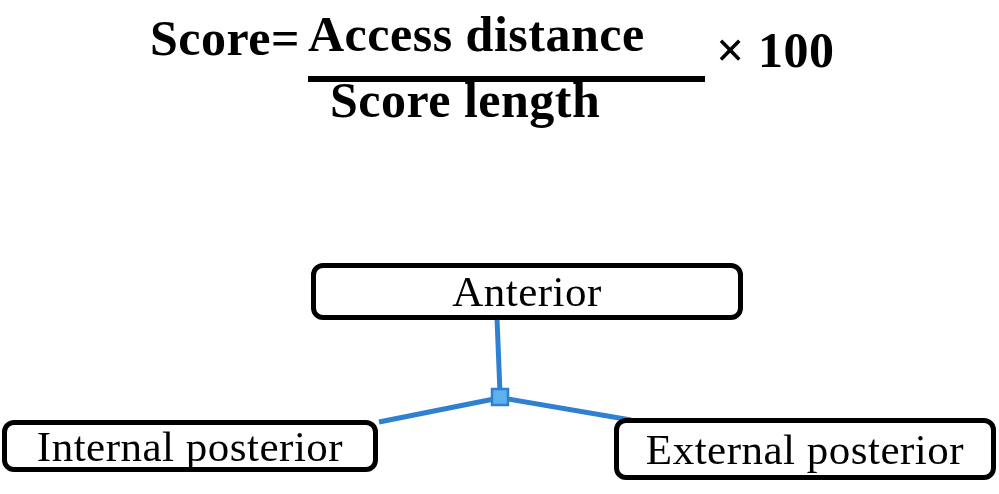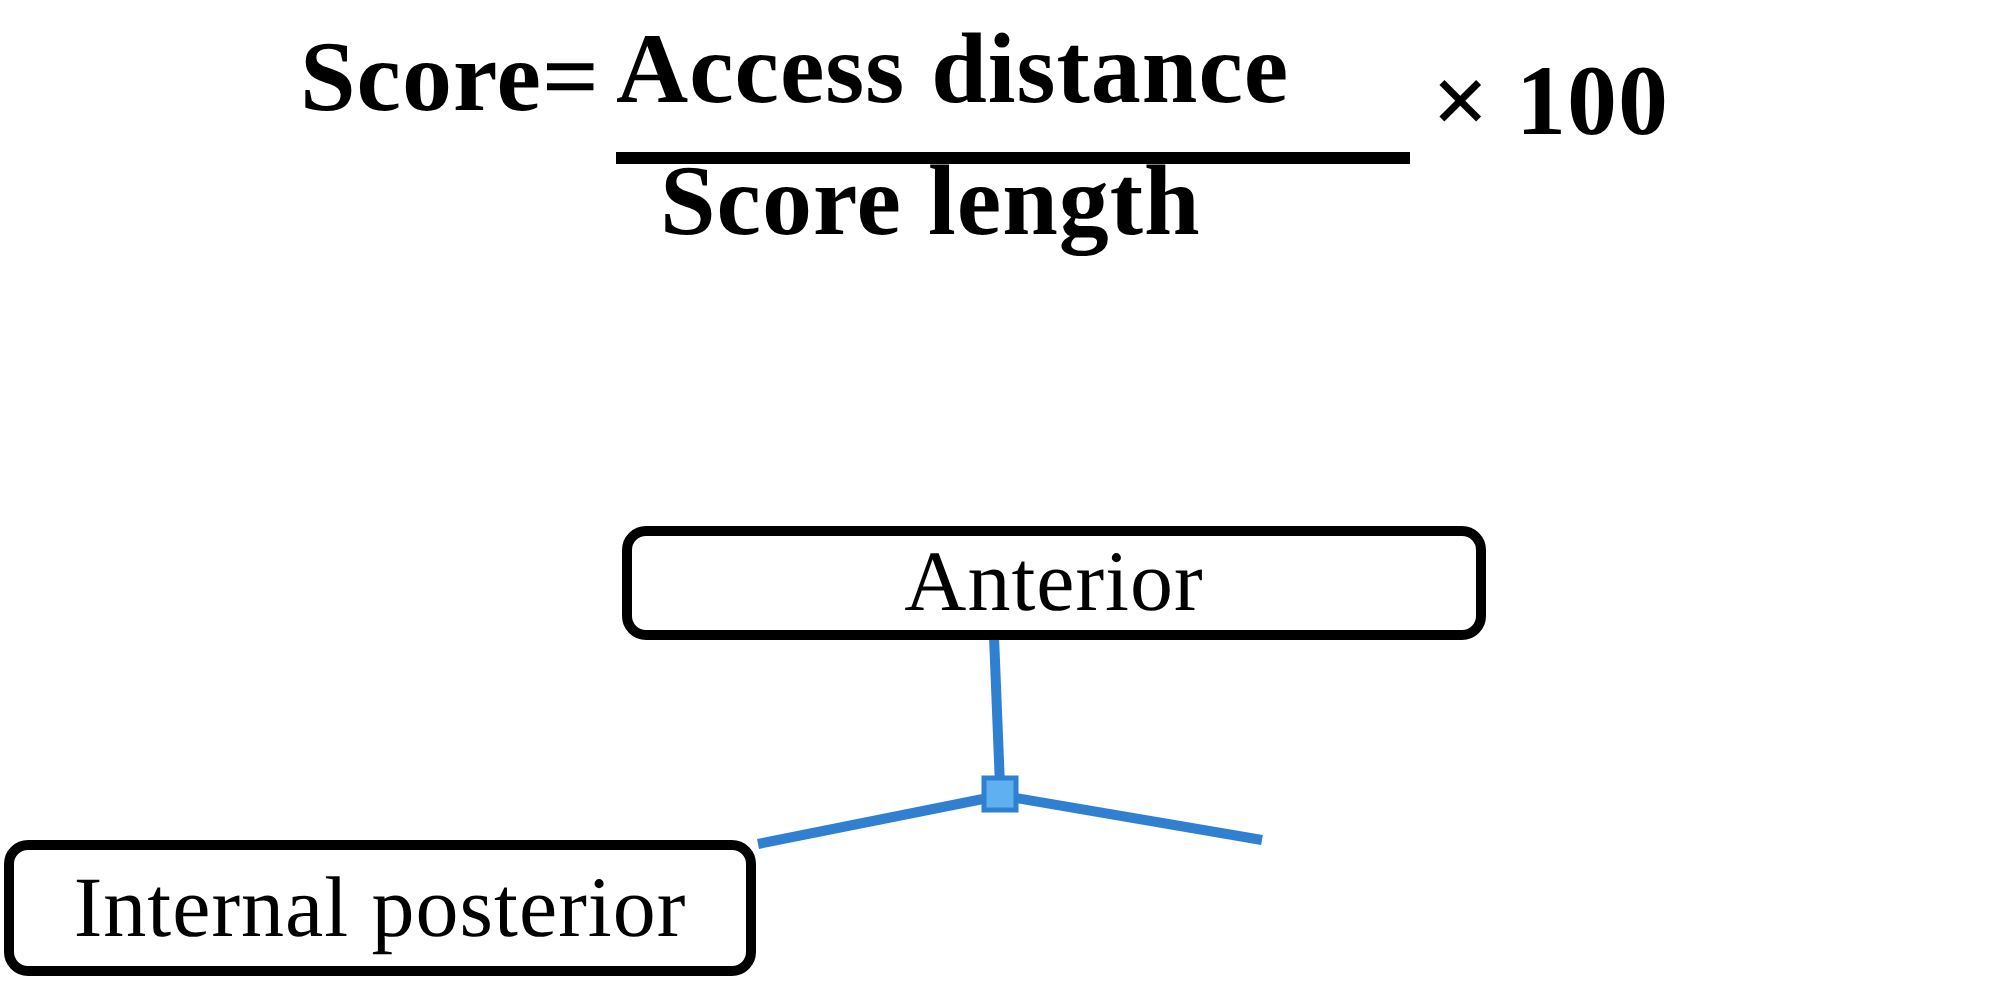--- a/index.html
+++ b/index.html
@@ -63,21 +63,21 @@
     justify-content: center;
     background: var(--bg);
     border: 5px solid var(--box-border);
     border-radius: 12px;
     font-size: 43px;
     line-height: 1;
     white-space: nowrap;
     letter-spacing: 0.5px;
   }
   .box-anterior  { left: 311px; top: 218px; width: 432px; height: 57px; margin-top: 45px; }
-  .box-internal  { left: 2px;   top: 420px; width: 376px; height: 68px; text-align: center; }
+  .box-internal  { left: 2px;   top: 420px; width: 376px; height: 52px; text-align: center; }
   .box-external  { left: 614px; top: 418px; width: 382px; height: 62px; }
 </style>
 </head>
 <body>
 
 <div class="figure">
 
   <div>
     <span class="formula-part f-lhs">Score=</span>
     <span class="formula-part f-num">Access distance</span>
@@ -93,14 +93,17 @@
   </svg>
 
   <div class="node-box box-anterior">
     <span>Anterior</span>
   </div>
 
   <div class="node-box box-internal">
     <span>Internal posterior</span>
   </div>
 
+  <div class="node-box box-external">
+    <span>External posterior</span>
+  </div>
 
 </div>
 
 </body></html>

